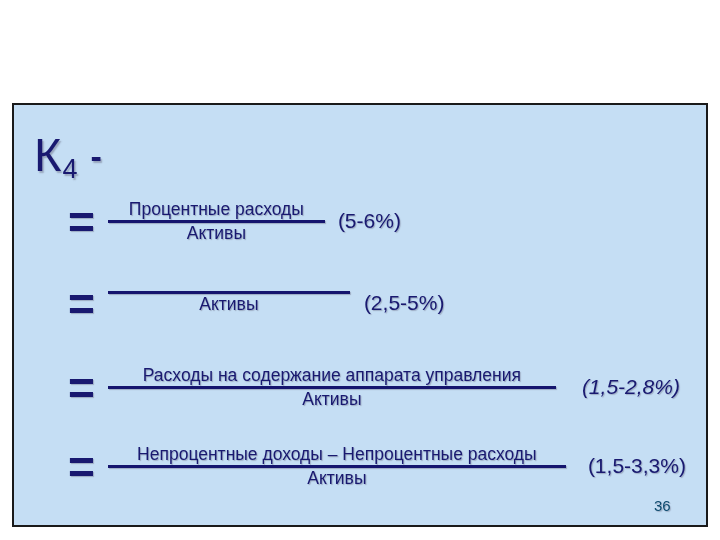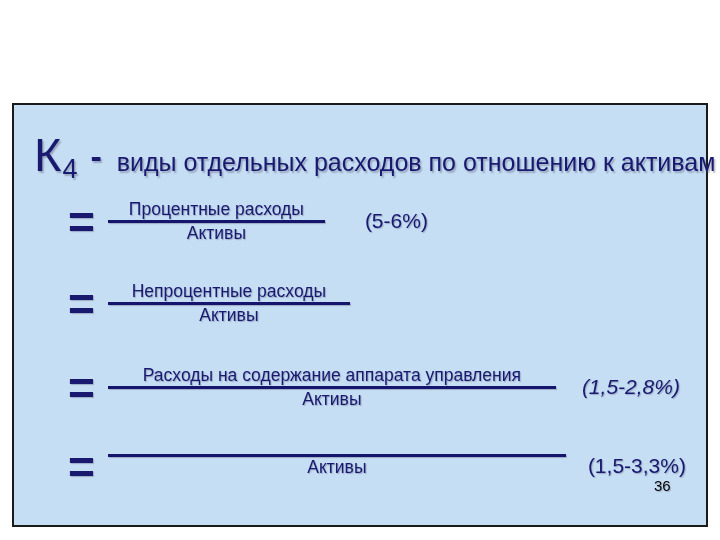--- a/index.html
+++ b/index.html
@@ -46,76 +46,76 @@
   .fline {
     align-self:stretch; height:3px; background:#15156e;
     box-shadow:1px 1px 1px rgba(95,95,120,0.4);
   }
   .range {
     font-size:21px; white-space:nowrap;
     text-shadow:1px 1px 1px rgba(95,95,120,0.4);
   }
 
   
-  .f1 { top:93px; }  .f1 .fraction { width:217px; } .f1 .range { margin-left:40px; }
+  .f1 { top:93px; }  .f1 .fraction { width:217px; } .f1 .range { margin-left:13px; }
   .f2 { top:175px; } .f2 .fraction { width:242px; } .f2 .range { margin-left:14px; }
   .f3 { top:259px; } .f3 .fraction { width:448px; } .f3 .range { margin-left:26px;font-style:italic; }
   .f4 { top:338px; } .f4 .fraction { width:458px; } .f4 .range { margin-left:22px; }
 
   .page-num {
-    position:absolute; left:640px; top:372px;
-    font-size:15px; color:#000000;
+    position:absolute; left:640px; top:392px;
+    font-size:15px; color:#0c4a6e;
     text-shadow:1px 1px 1px rgba(95,95,120,0.4);
   }
 </style>
 </head>
 <body>
 
 <div class="page">
   <div class="slide">
 
     <div class="title">
       <span class="coef">К</span>
       <span class="coef-sub">4</span>
       <span class="title-dash">-</span>
-      <span class="title-text">виды отдельных расходов по отношению к активам</span>
     </div>
 
     <div class="frow f1">
       <span class="eq">=</span>
       <div class="fraction">
         <span class="num">Процентные расходы</span>
         <div class="fline"></div>
         <span class="den">Активы</span>
       </div>
       <span class="range">(5-6%)</span>
     </div>
 
     <div class="frow f2">
       <span class="eq">=</span>
       <div class="fraction">
-        <span class="num">Непроцентные расходы</span>
         <div class="fline"></div>
         <span class="den">Активы</span>
       </div>
+      <span class="range">(2,5-5%)</span>
     </div>
 
     <div class="frow f3">
       <span class="eq">=</span>
       <div class="fraction">
         <span class="num">Расходы на содержание аппарата управления</span>
         <div class="fline"></div>
         <span class="den">Активы</span>
       </div>
       <span class="range">(1,5-2,8%)</span>
     </div>
 
     <div class="frow f4">
       <span class="eq">=</span>
       <div class="fraction">
+        <span class="num">Непроцентные доходы – Непроцентные расходы</span>
         <div class="fline"></div>
         <span class="den">Активы</span>
       </div>
       <span class="range">(1,5-3,3%)</span>
     </div>
 
     <span class="page-num">36</span>
   </div>
 </div>
 

